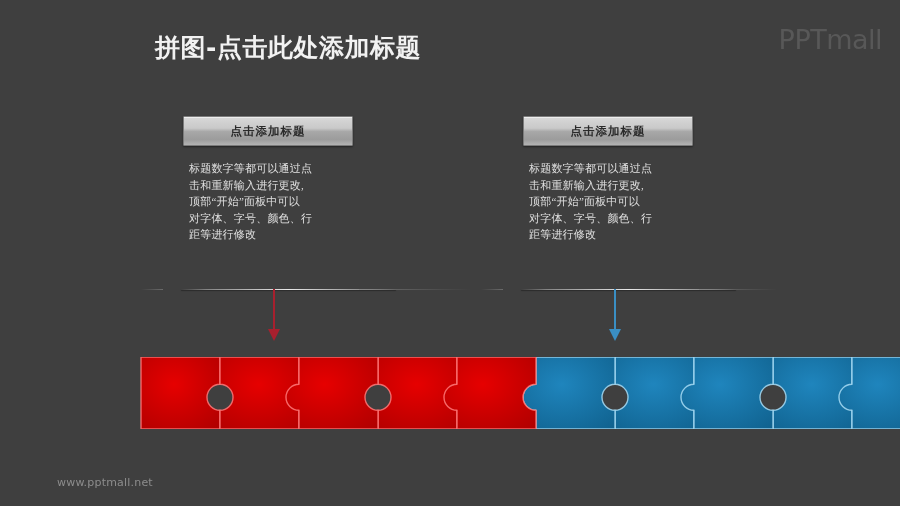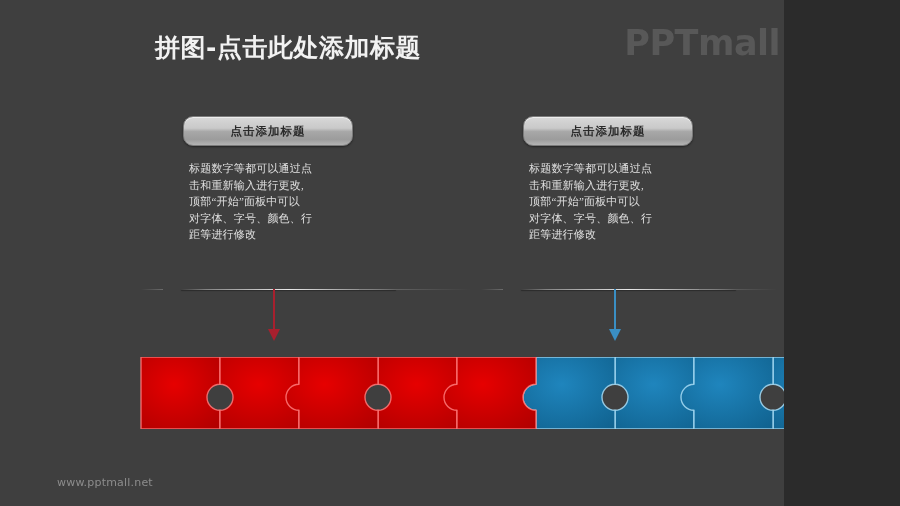--- a/index.html
+++ b/index.html
@@ -6,21 +6,21 @@
   html, body {
     margin: 0;
     padding: 0;
     background: #2b2b2b;
   }
   body {
     font-family: "DejaVu Sans", "Liberation Sans", sans-serif;
   }
   #slide {
     position: relative;
-    width: 784px;
+    width: 900px;
     height: 506px;
     background: #3f3f3f;
     overflow: hidden;
   }
 
   
   #title {
     position: absolute;
     left: 155px;
     top: 31px;
@@ -28,24 +28,24 @@
     font-weight: bold;
     color: #f2f2f2;
     letter-spacing: 0.5px;
     white-space: nowrap;
     font-family: "DejaVu Sans", "Liberation Sans", sans-serif;
   }
 
   
   #logo {
     position: absolute;
-    right: 4px;
+    right: 18px;
     top: 26px;
-    font-size: 35px;
-    font-weight: bold;
+    font-size: 27px;
+    font-weight: normal;
     color: #585858;
     letter-spacing: -0.5px;
     line-height: 1;
     white-space: nowrap;
     font-family: "DejaVu Sans", "Liberation Sans", sans-serif;
   }
 
   
   .column {
     position: absolute;
@@ -55,21 +55,21 @@
   .column.col-left  { left: 183px; }
   .column.col-right { left: 523px; }
 
   .title-btn {
     position: relative;
     display: block;
     width: 100%;
     height: 30px;
     box-sizing: border-box;
     border: 1px solid #7b7b7b;
-    border-radius: 10px;
+    border-radius: 1px;
     background: linear-gradient(to bottom,
                 #d8d8d8 0%,
                 #c9c9c9 40%,
                 #a8a8a8 52%,
                 #9c9c9c 80%,
                 #b4b4b4 100%);
     box-shadow: 0 1px 2px rgba(0,0,0,0.45),
                 inset 0 1px 0 rgba(255,255,255,0.55);
     color: #2a2a2a;
     font-size: 11.5px;

